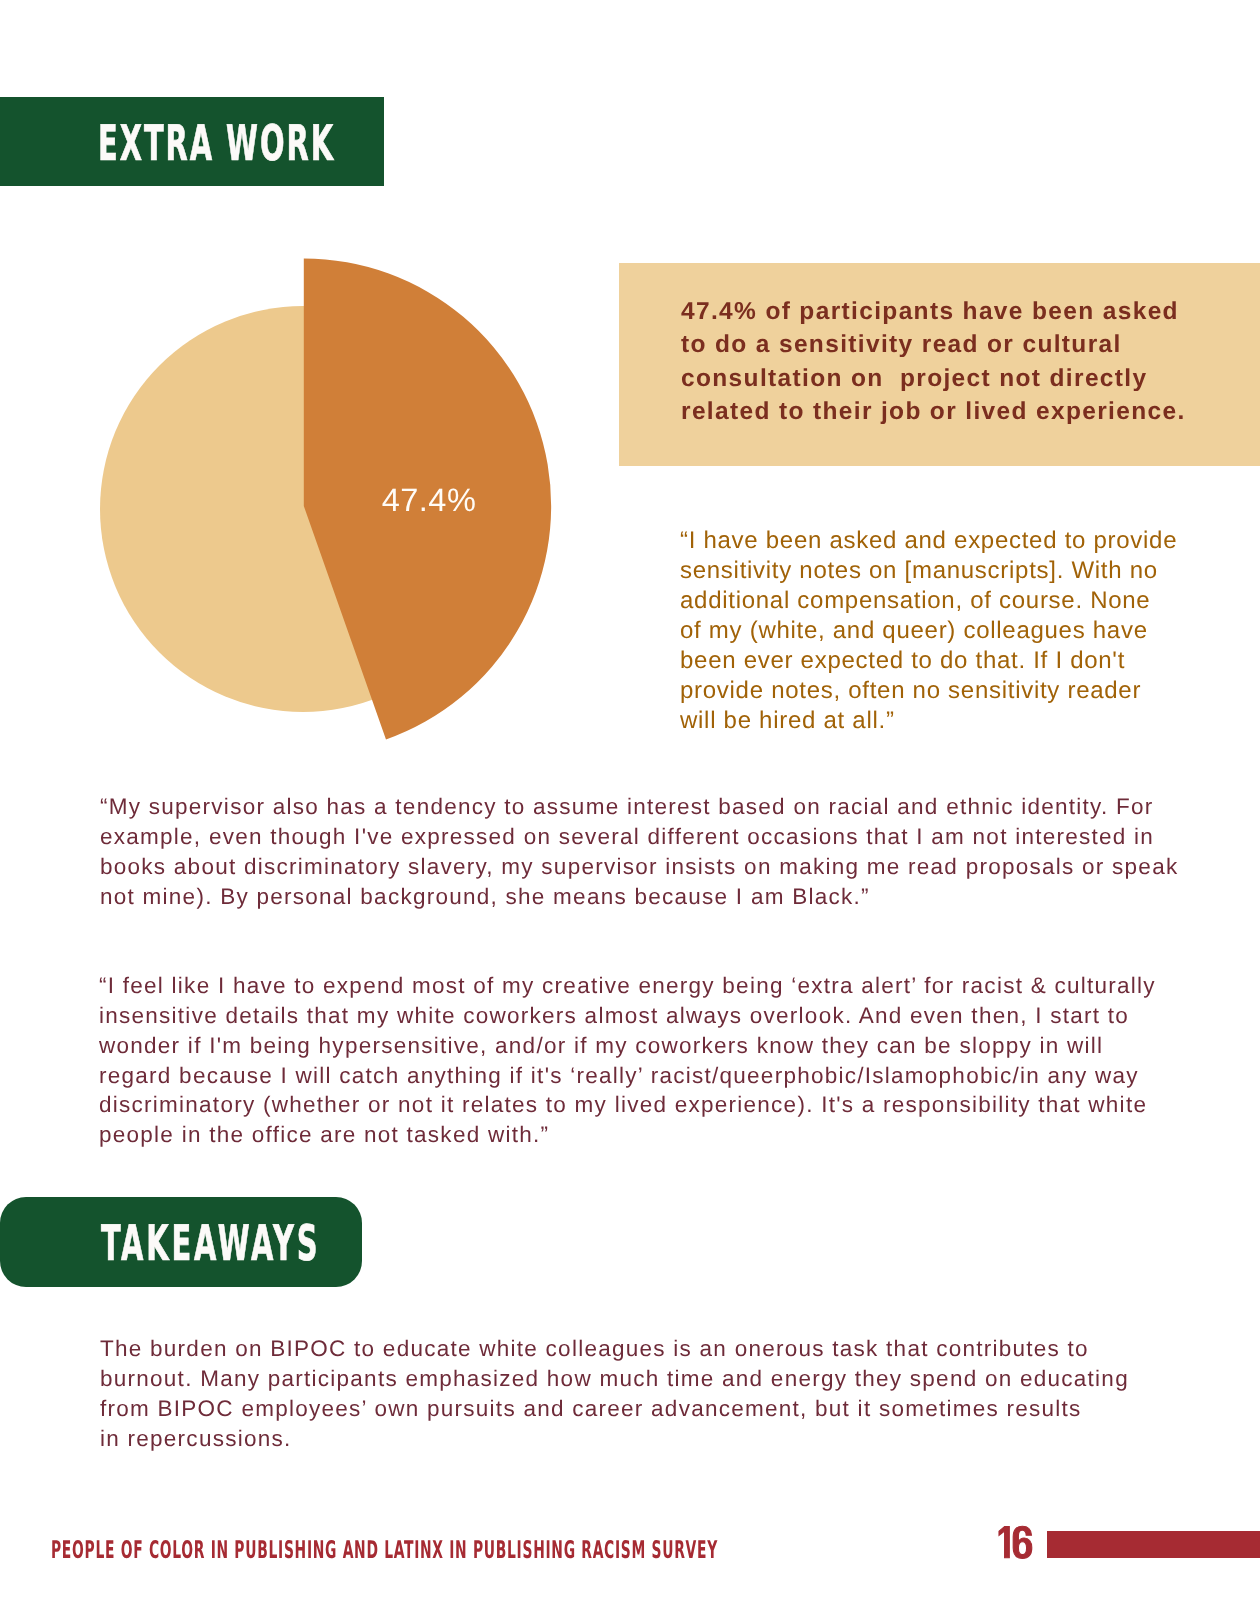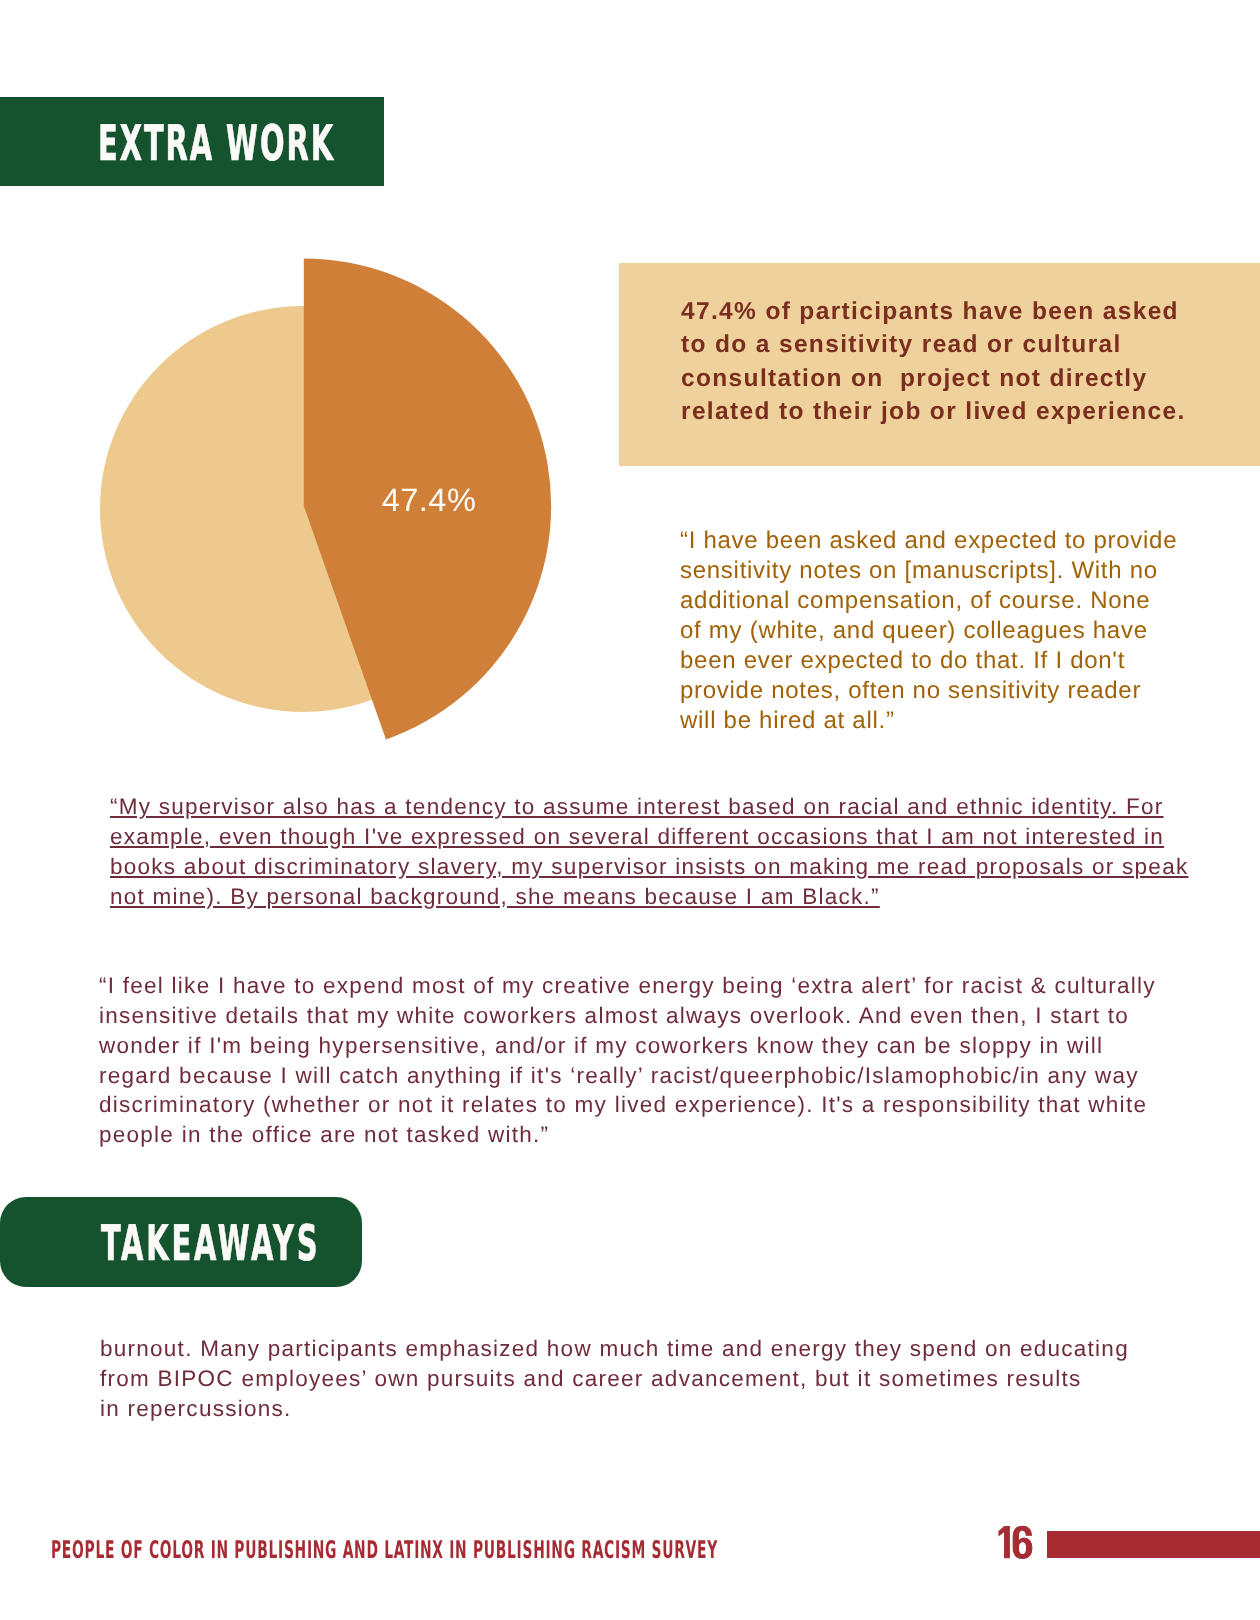--- a/index.html
+++ b/index.html
@@ -48,21 +48,21 @@
   
   #quote-1 {
     left:680px; top:513px;
     color:#a16207; font-size:24px; line-height:30.0px; letter-spacing:0.72px;margin-top:13px;
   }
 
   
   .bodytext {
     color:#6E2B39; font-size:22.5px; line-height:29.85px; letter-spacing:1.26px;
   }
-  #quote-2 { left:110px; top:792px;text-decoration:underline; }
+  #quote-2 { left:100px; top:792px; }
   #quote-3 { left:99px; top:971px; }
   #takeaways-body { left:100px; top:1334px; }
 
   
   #footer-title {
     left:51px; top:1535px;
     color:#A62B33;
     font-family:"DejaVu Sans", sans-serif; font-stretch:condensed;
     font-weight:700; font-size:24.3px;
     letter-spacing:1.1px; white-space:nowrap;
@@ -118,20 +118,21 @@
   <div class="ln">regard because I will catch anything if it's ‘really’ racist/queerphobic/Islamophobic/in any way</div>
   <div class="ln">discriminatory (whether or not it relates to my lived experience). It's a responsibility that white</div>
   <div class="ln">people in the office are not tasked with.”</div>
 </div>
 
 <div class="abs banner" id="banner-takeaways">
   <span class="banner-label">TAKEAWAYS</span>
 </div>
 
 <div class="abs bodytext" id="takeaways-body">
+  <div class="ln">The burden on BIPOC to educate white colleagues is an onerous task that contributes to</div>
   <div class="ln">burnout. Many participants emphasized how much time and energy they spend on educating</div>
   <div class="ln">from BIPOC employees’ own pursuits and career advancement, but it sometimes results</div>
   <div class="ln">in repercussions.</div>
 </div>
 
 <div class="abs" id="footer-title">PEOPLE OF COLOR IN PUBLISHING AND LATINX IN PUBLISHING RACISM SURVEY</div>
 <svg class="abs" id="footer-page-number" width="44" height="40" viewBox="0 0 44 40">
   <title>16</title>
   <path fill="#A62B33" stroke="#A62B33" stroke-width="1.1" d="M 3.0 13.3 L 3.0 9.2 L 8.6 4.6 L 13.3 4.6 L 13.3 35.8 L 8.6 35.8 L 8.6 9.0 Z"></path>
   <path fill="#A62B33" stroke="#A62B33" stroke-width="1.1" d="M 35.5 13.2 L 30.2 13.2 C 30.0 9.6 28.6 8.1 26.3 8.1 C 23.8 8.1 22.4 10.0 22.4 13.9

